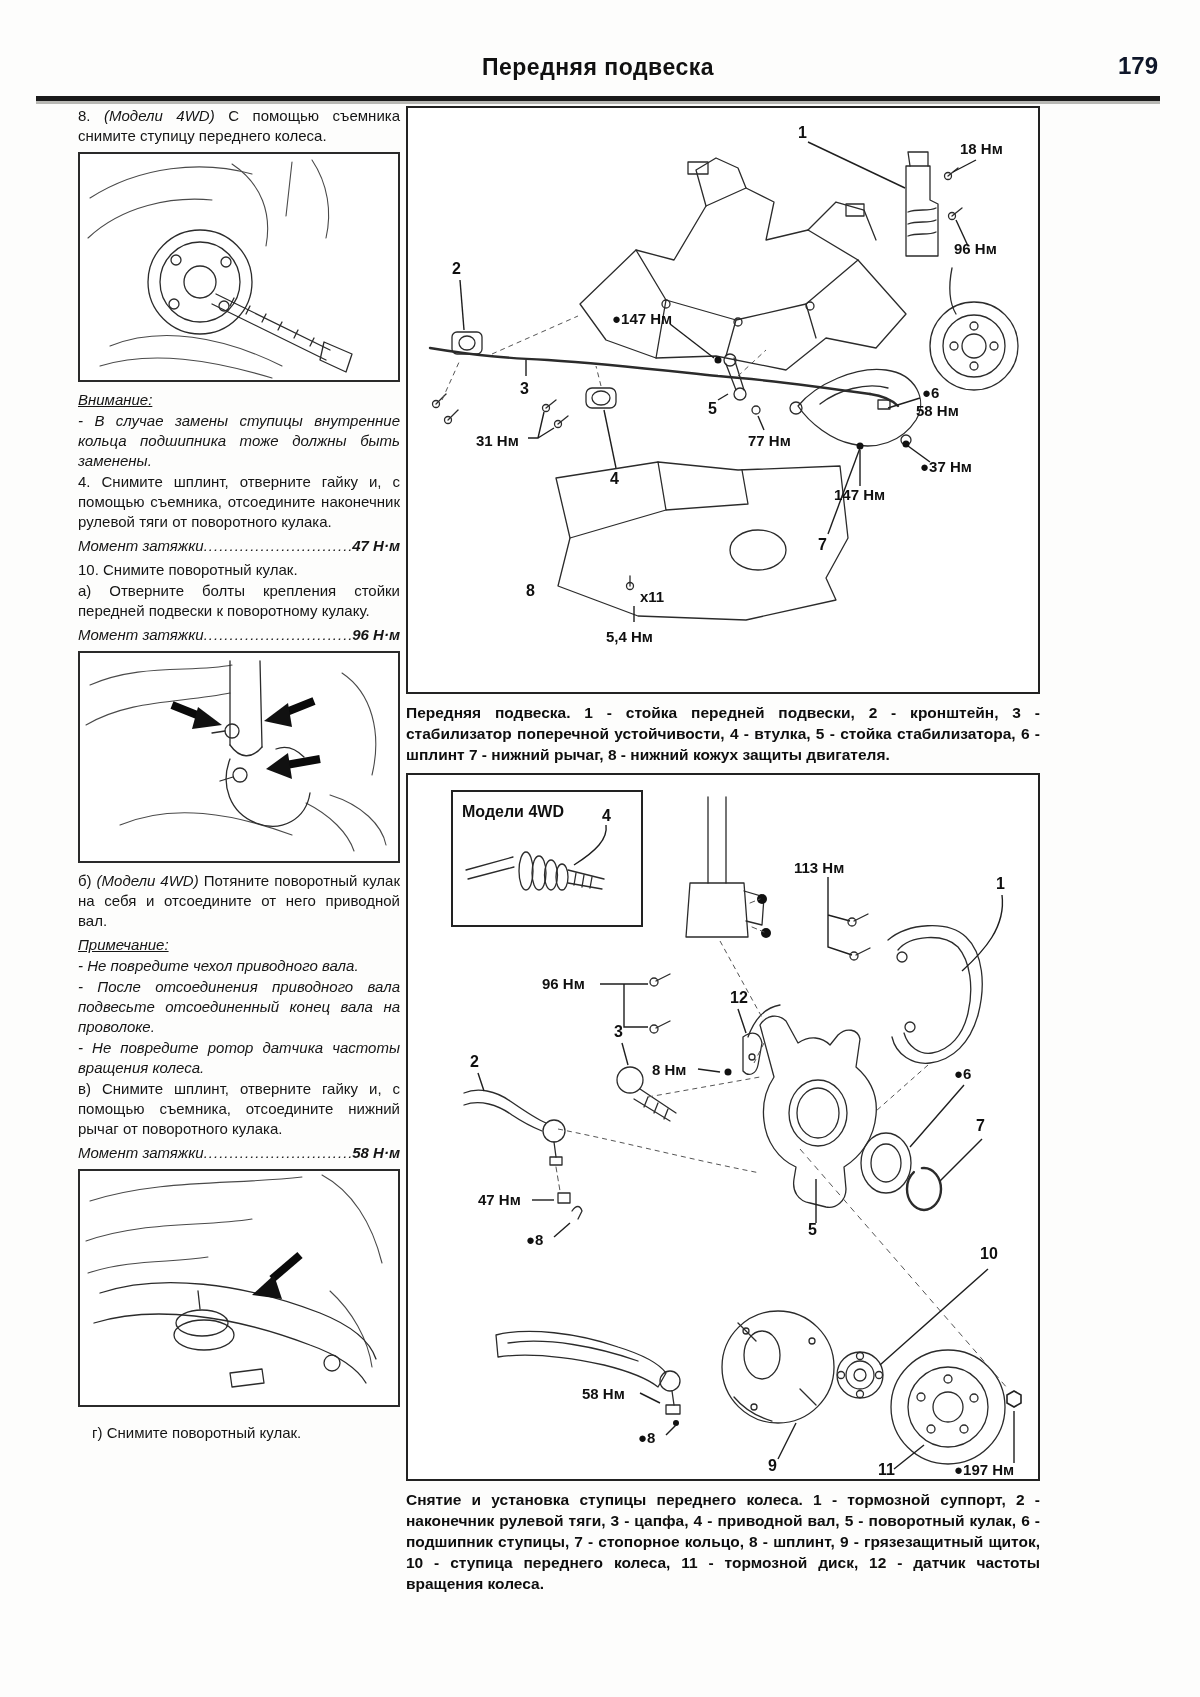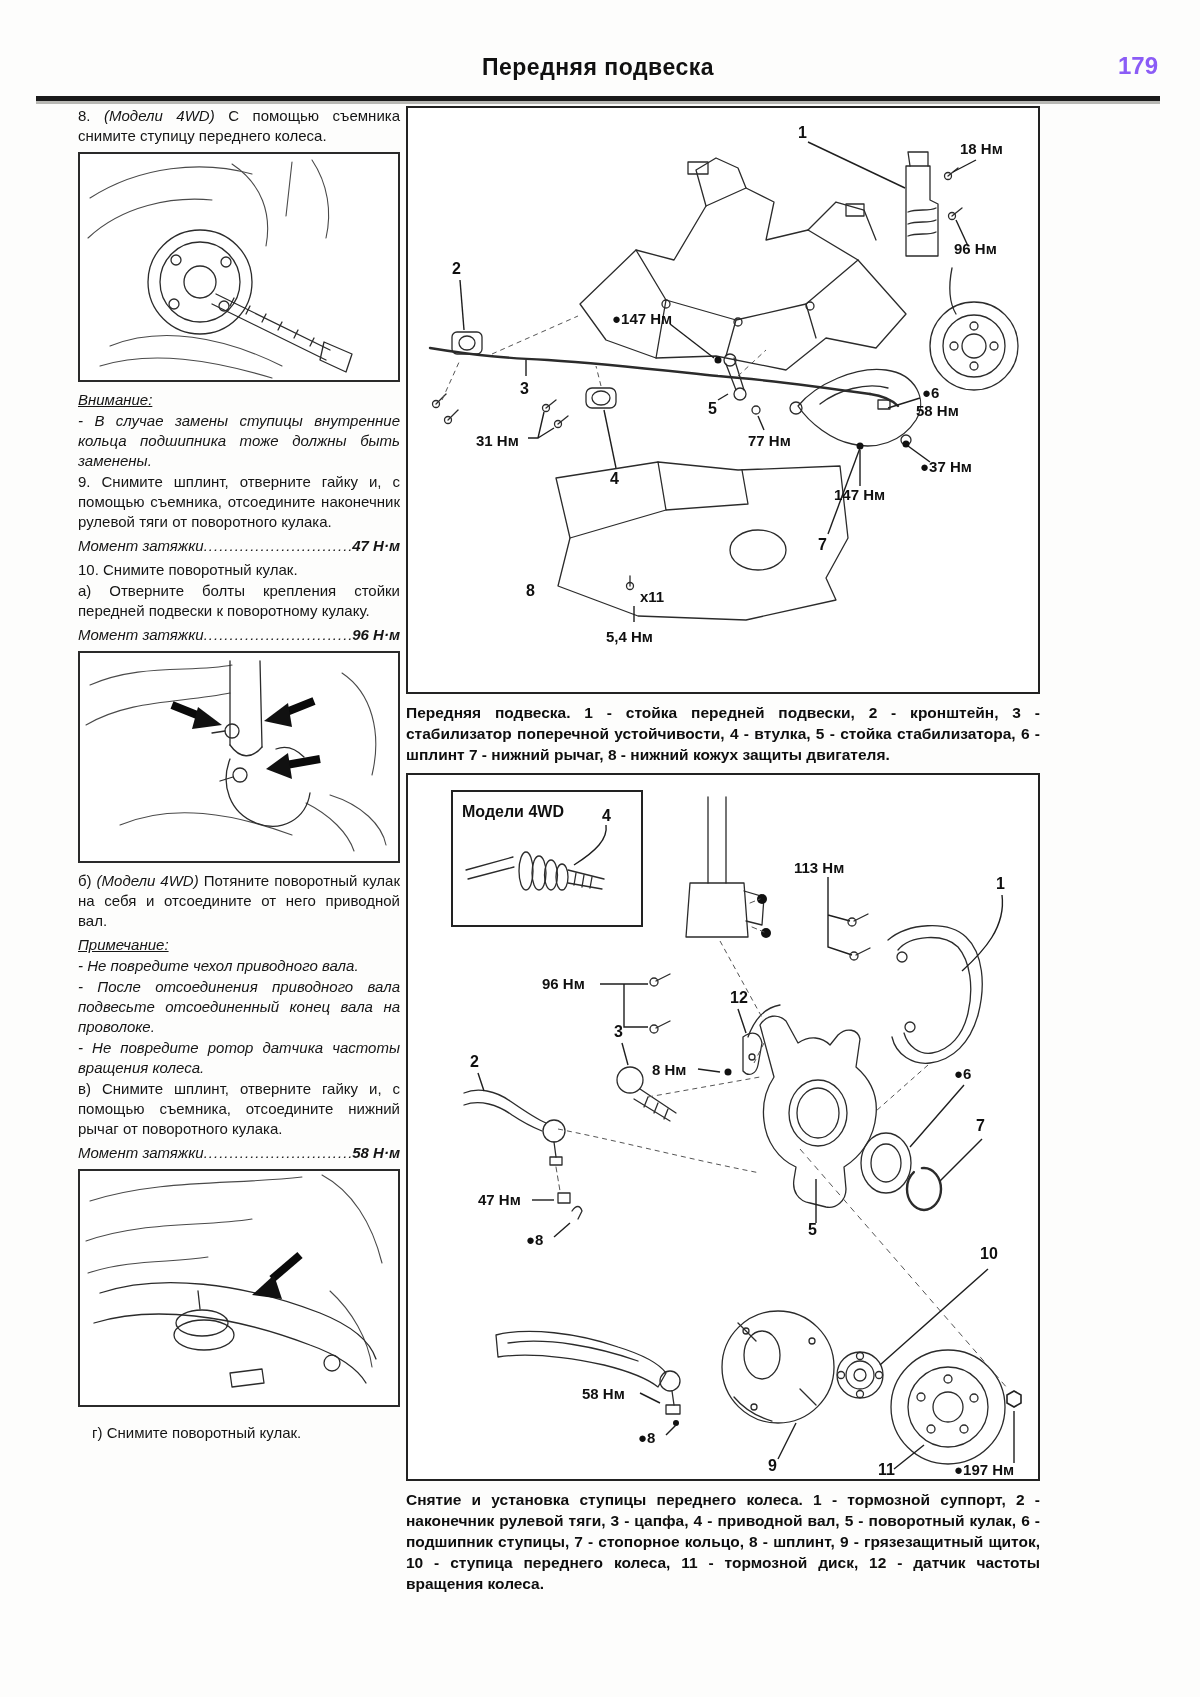--- a/index.html
+++ b/index.html
@@ -10,21 +10,21 @@
     overflow:hidden;
   }
   .page{position:absolute;inset:0;background:#fdfdfc;}
 
   
   .hdr{position:absolute;left:36px;right:40px;top:54px;height:42px;}
   .hdr-title{
     position:absolute;left:0;right:0;text-align:center;
     font-size:23px;font-weight:bold;letter-spacing:.5px;color:#111;
   }
-  .hdr-num{position:absolute;right:2px;top:-2px;font-size:24px;font-weight:bold;color:#8b5cf6;}
+  .hdr-num{position:absolute;right:2px;top:-2px;font-size:24px;font-weight:bold;color:#0f172a;}
   .hdr-rule{
     position:absolute;left:36px;right:40px;top:96px;height:5px;
     background:#1b1b1b;box-shadow:0 3px 0 #b8b8b4;
   }
 
   
   .left-col{position:absolute;left:78px;top:106px;width:322px;font-size:15px;line-height:20px;}
   .right-col{position:absolute;left:406px;top:106px;width:634px;}
 
   p{margin:0 0 4px 0;text-align:justify;}
@@ -94,21 +94,21 @@
             <path d="M150,152 L154,144 M166,160 L170,152 M182,168 L186,160 M198,176 L202,168 M214,184 L218,176 M230,192 L234,184"></path>
             <path d="M244,188 L272,200 L266,218 L240,206 Z"></path>
           </g>
         </svg>
       </div>
     </figure>
 
     <p class="note-head">Внимание:</p>
     <p class="note-item">- В случае замены ступицы внутренние кольца подшипника тоже должны быть заменены.</p>
 
-    <p>9. Снимите шплинт, отверните гайку и, с помощью съемника, отсоедините наконечник рулевой тяги от поворотного кулака.</p>
+    <p>4. Снимите шплинт, отверните гайку и, с помощью съемника, отсоедините наконечник рулевой тяги от поворотного кулака.</p>
 
     <div class="torque">
       <span>Момент затяжки</span>
       <span class="dots">................................</span>
       <span class="tval">47 Н·м</span>
     </div>
 
     <p style="margin-bottom:1px;">10. Снимите поворотный кулак.</p>
     <p>а) Отверните болты крепления стойки передней подвески к поворотному кулаку.</p>
 

